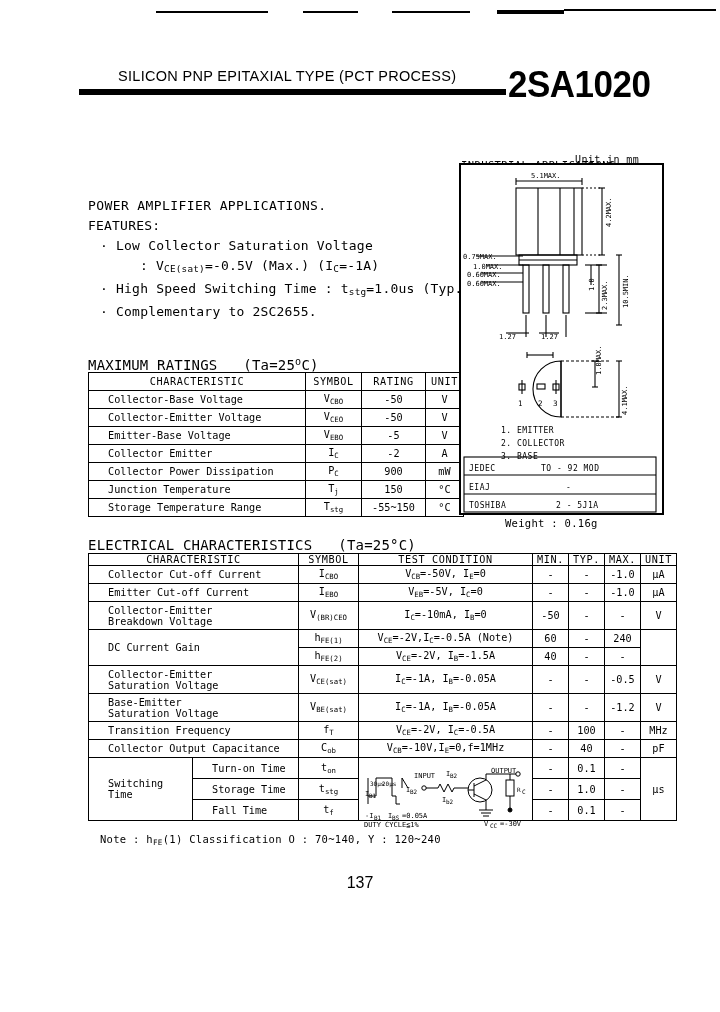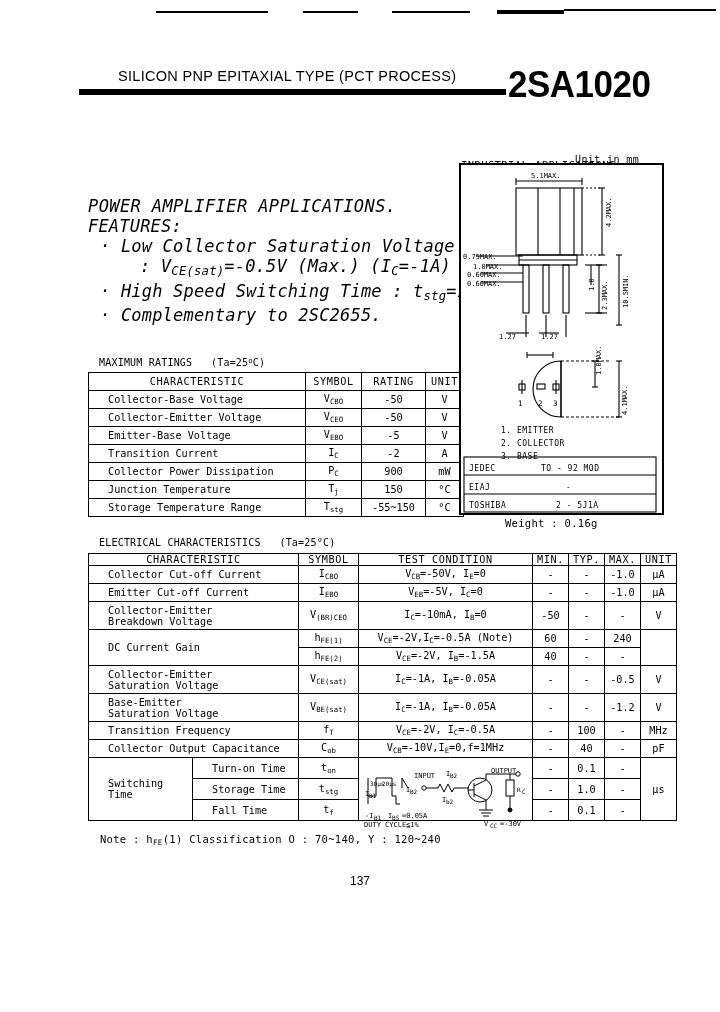--- a/index.html
+++ b/index.html
@@ -51,39 +51,37 @@
     font-size: 35px;
     letter-spacing: -0.5px;
     transform: scaleY(1.08);
     transform-origin: left top;
     white-space: nowrap;
   }
 
   
   .lefttext { position: absolute; left: 88px; top: 196px; width: 380px; }
   .lefttext .ln {
-    font-size: 17px;
+    font-size: 13px;
     line-height: 20px;
     white-space: nowrap;
     letter-spacing: 0.2px;
-    font-style: italic;
   }
   .lefttext .app { letter-spacing: 0.4px; }
   .lefttext .bullet { padding-left: 12px; }
   .lefttext .indent { padding-left: 52px; }
   sub { font-size: 0.72em; vertical-align: -0.22em; }
   sup { font-size: 0.72em; vertical-align: 0.45em; }
 
   
   .tbl-title {
     position: absolute;
-    font-size: 10px;
+    font-size: 14px;
     white-space: nowrap;
     letter-spacing: 0.2px;
-    margin-left: 11px;
   }
   table.dt {
     border-collapse: collapse;
     position: absolute;
     font-size: 10.2px;
     table-layout: fixed;
   }
   table.dt td, table.dt th {
     border: 1px solid #000;
     padding: 0 3px;
@@ -113,21 +111,21 @@
     font-size: 10.5px;
     white-space: nowrap;
     letter-spacing: 0.3px;
   }
 
   
   .pageno {
     position: absolute;
     left: 0; top: 874px; width: 720px;
     text-align: center;
-    font-size: 12px;
+    font-size: 16px;
     font-family: "Liberation Sans", sans-serif;
   }
 
   
   #pkg-panel {
     position: absolute;
     left: 459px; top: 163px;
     width: 205px; height: 352px;
     border: 2px solid #000;
     background: #fff;
@@ -212,21 +210,21 @@
           <td>-50</td>
           <td>V</td>
         </tr>
         <tr>
           <td class="l">Emitter-Base Voltage</td>
           <td>V<sub>EBO</sub></td>
           <td>-5</td>
           <td>V</td>
         </tr>
         <tr>
-          <td class="l">Transition Current</td>
+          <td class="l">Collector Emitter</td>
           <td>I<sub>C</sub></td>
           <td>-2</td>
           <td>A</td>
         </tr>
         <tr>
           <td class="l">Collector Power Dissipation</td>
           <td>P<sub>C</sub></td>
           <td>900</td>
           <td>mW</td>
         </tr>

